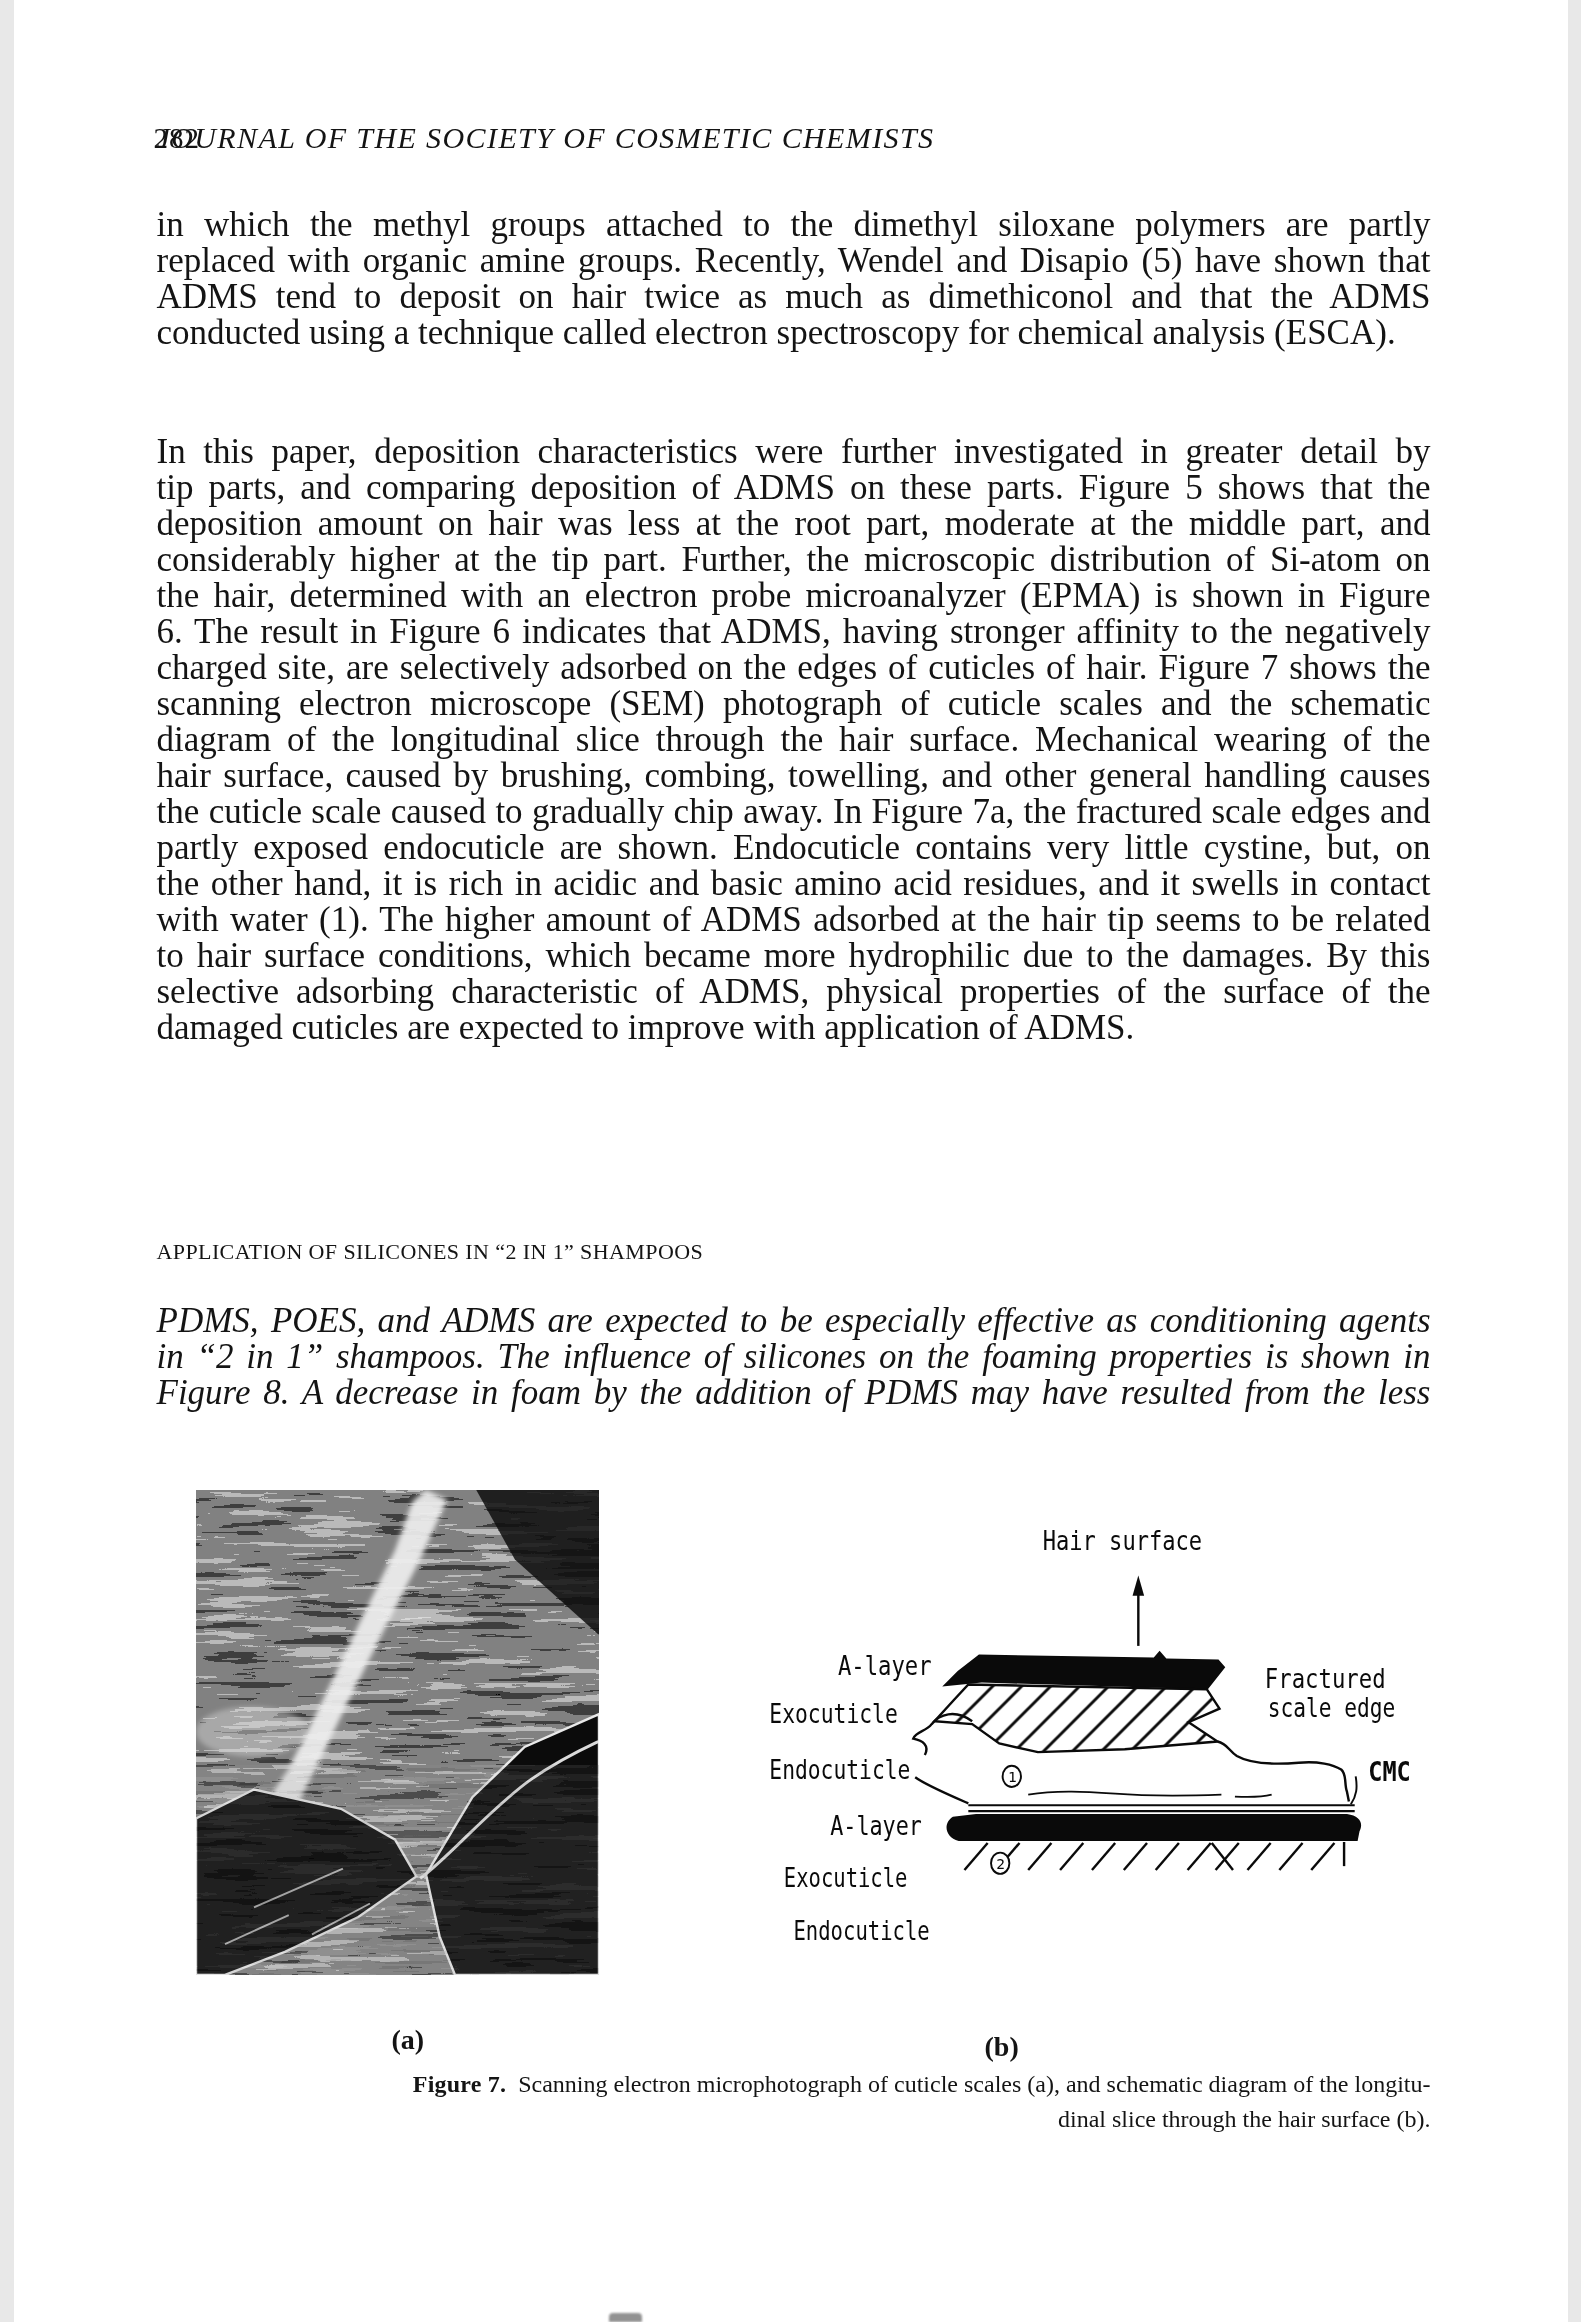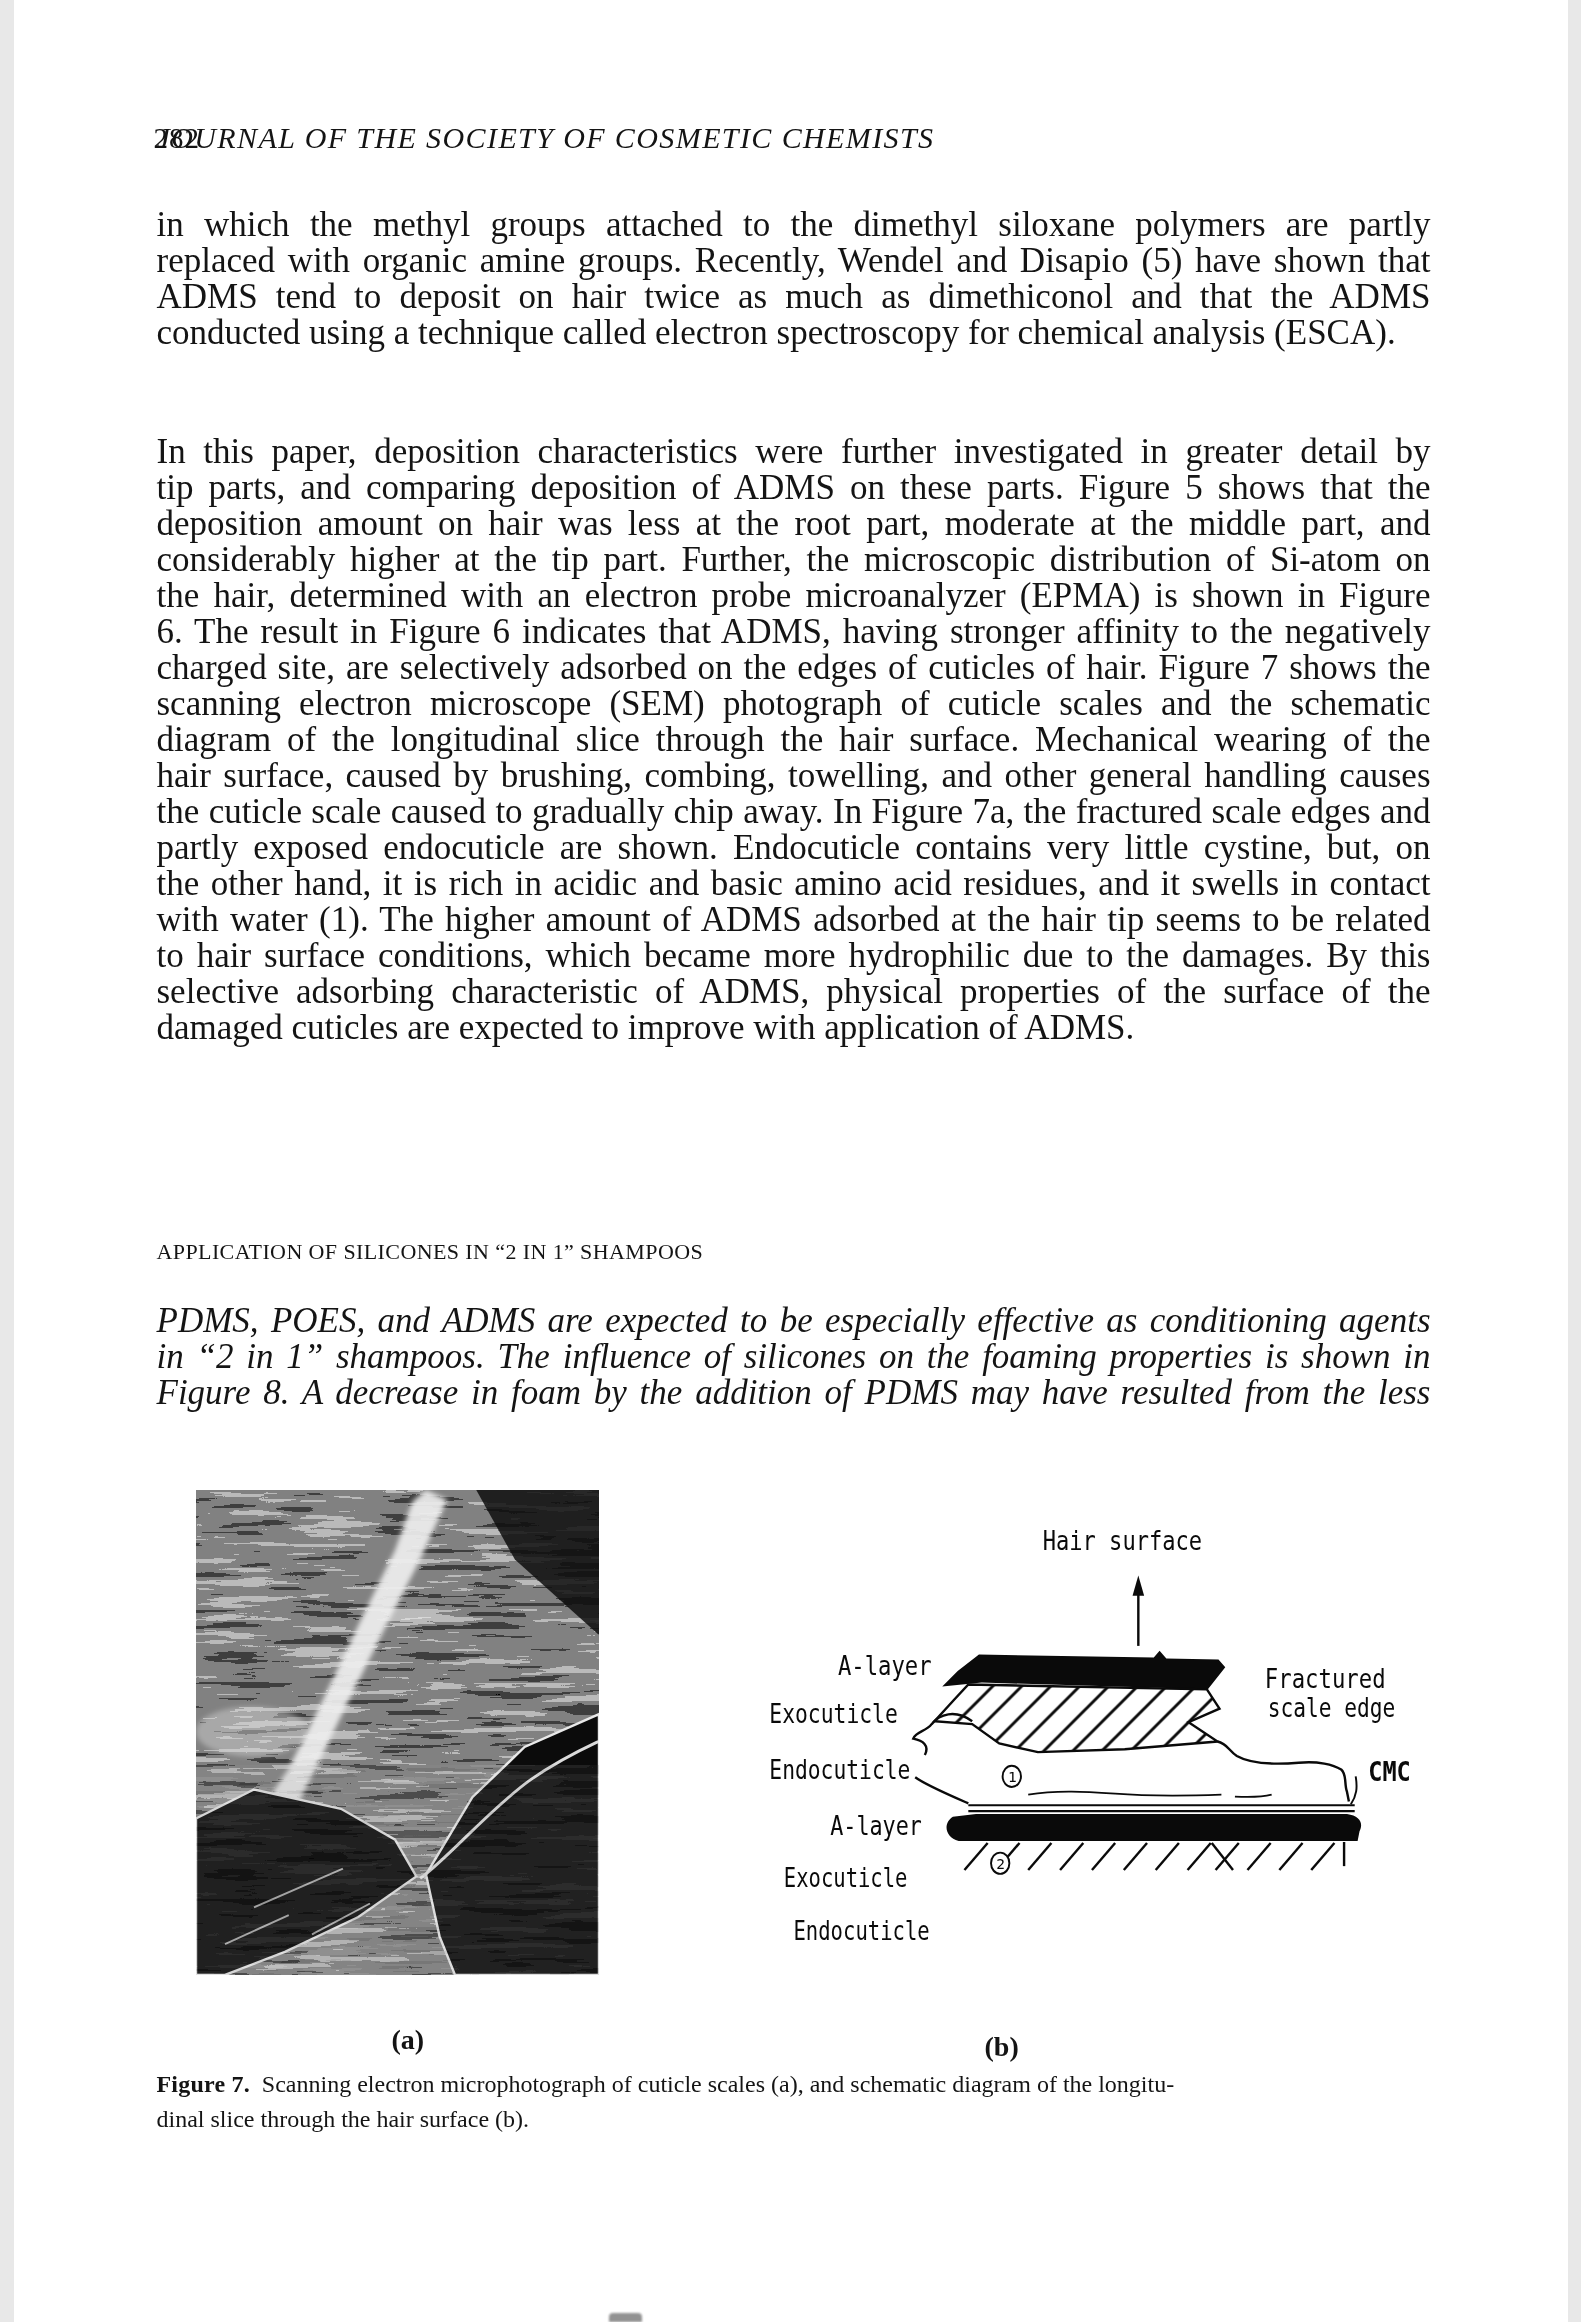--- a/index.html
+++ b/index.html
@@ -9,21 +9,21 @@
     margin:0 auto;
   }
   .abs { position:absolute; }
   .col { position:absolute; left:143px; width:1274px; }
   .bt { font-size:35px; line-height:36px; }
   .jl { text-align:justify; text-align-last:justify; }
   .jl.pl { text-align-last:left; }
   .pagenum { font-size:29px; letter-spacing:1px; }
   .jtitle { font-size:30px; letter-spacing:1.4px; white-space:nowrap;font-style:italic; }
   .sechead { font-size:22px; letter-spacing:0.4px; }
-  .cap { font-size:24px; line-height:35px; }
+  .cap { font-size:24px; line-height:35px;text-align:right; }
   .cap b { letter-spacing:0.2px; }
   .sublabel { font-size:28px; font-weight:bold; }
   .diagram text {
     font-family:"DejaVu Sans Mono", monospace; font-size:27px; fill:#0a0a0a;
   }
   .diagram .marker-digit { font-size:15px; }
   .smudge { background:#3a3a3a; border-radius:3.9px 3.9px 0 0; opacity:.55; filter:blur(1px); }
 </style>
 </head>
 <body>

